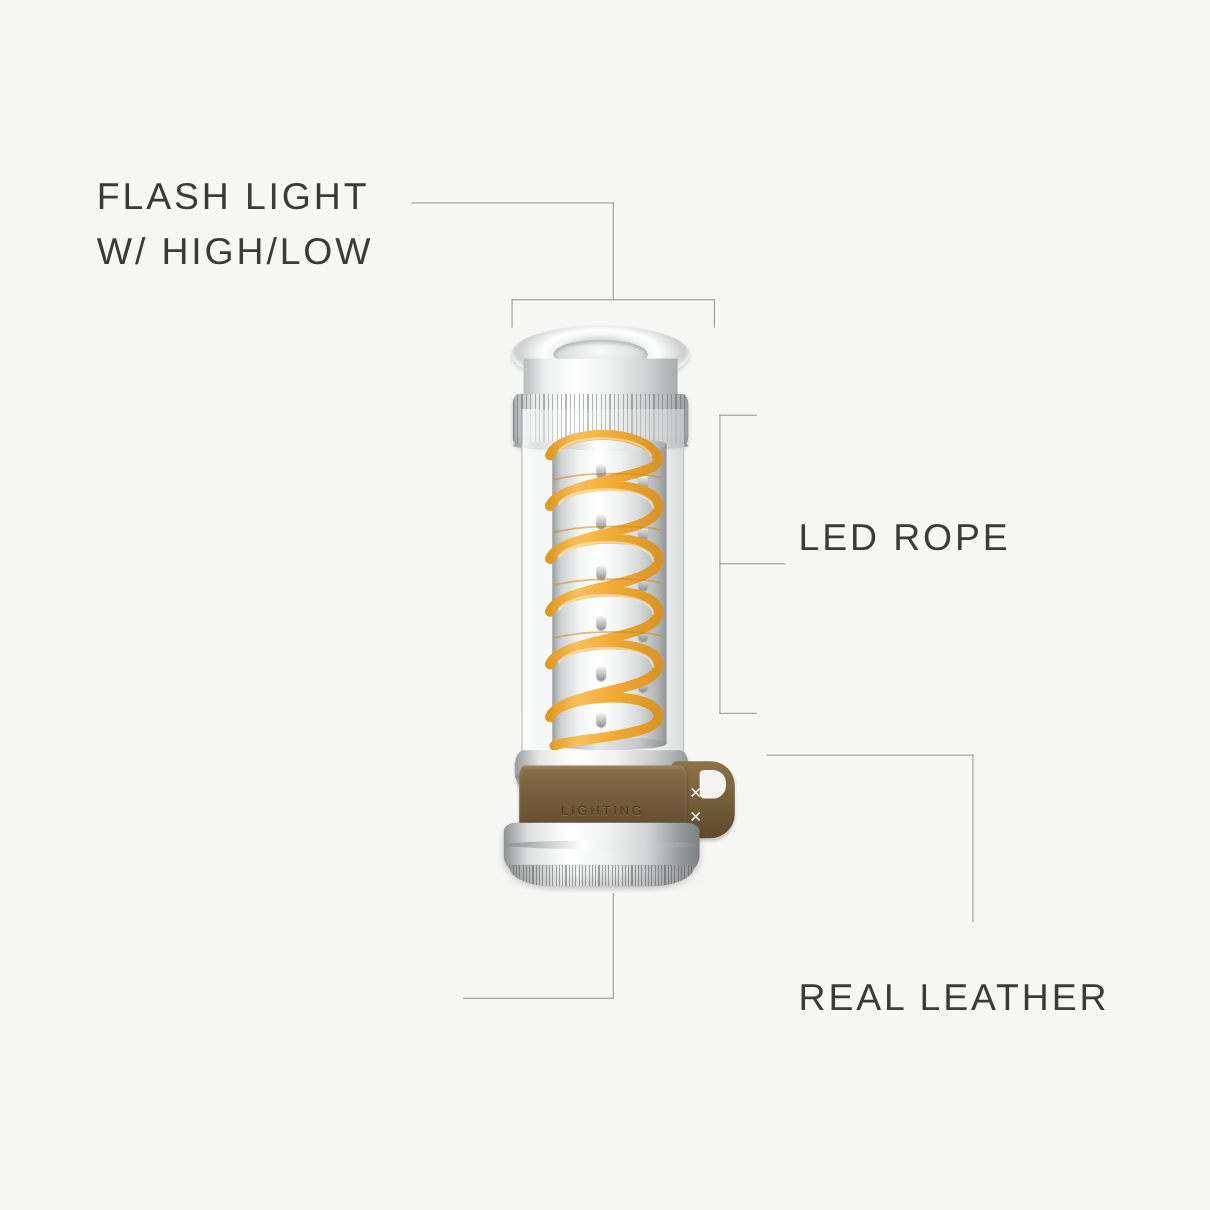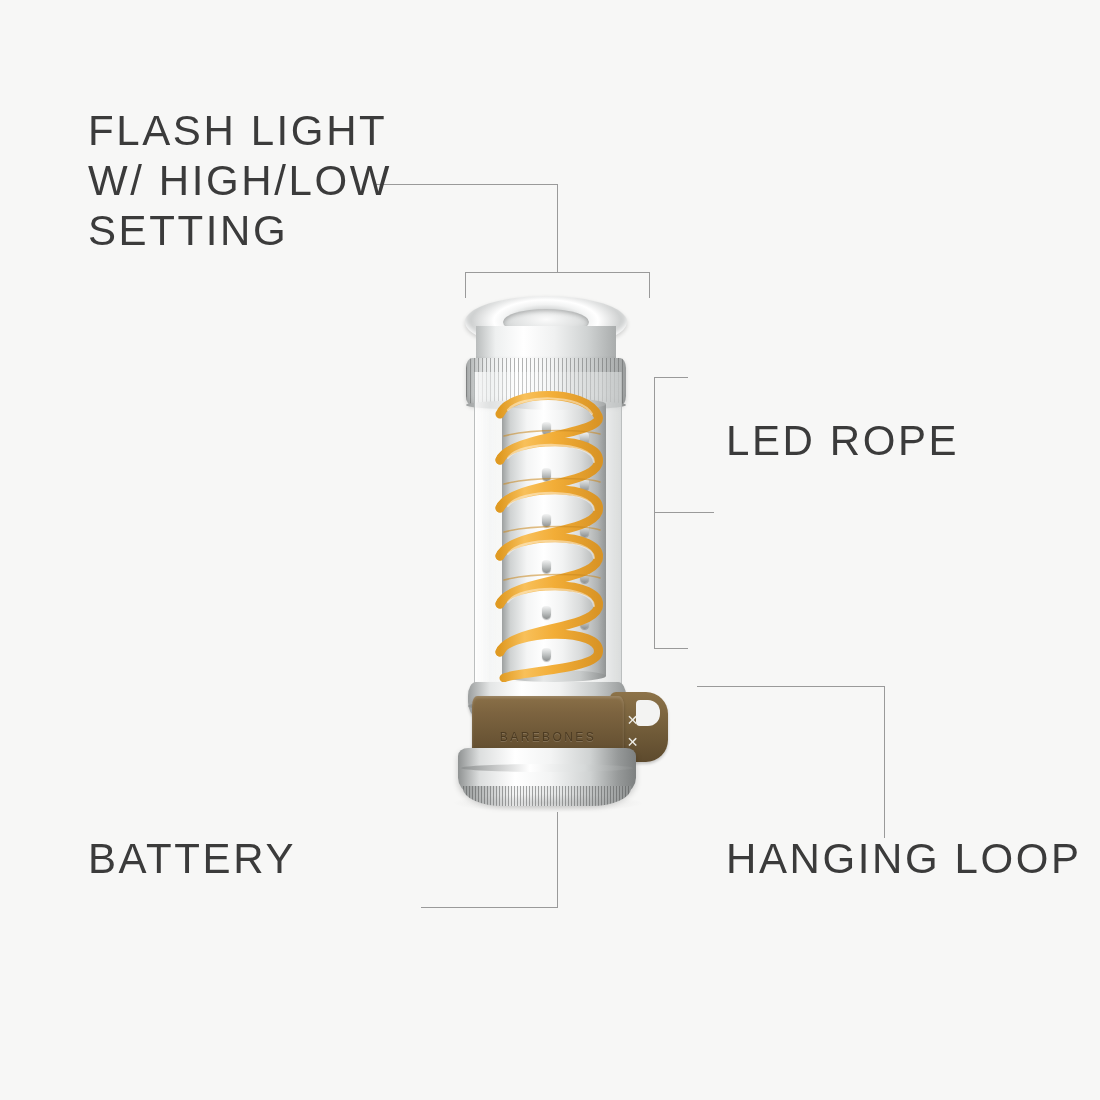--- a/index.html
+++ b/index.html
@@ -13,26 +13,27 @@
     height: 1100px;
     background: #f7f7f6;
     overflow: hidden;
     font-family: "Liberation Sans", sans-serif;
   }
 
   
   .callout-text {
     position: absolute;
     color: #3b3b3b;
-    font-size: 42px;
+    font-size: 34px;
     line-height: 50px;
     letter-spacing: 2.6px;
     font-weight: 400;
     text-transform: uppercase;
     white-space: nowrap;
+    margin-top: 48px;
   }
   .callout-text .line { display: block; }
 
   #label-flashlight { left: 88px;  top: 106px; }
   #label-ledrope    { left: 726px; top: 416px; }
   #label-battery    { left: 88px;  top: 834px; }
   #label-leather    { left: 726px; top: 834px; }
 
   
   .leader { position: absolute; background: #9a9a9a; }
@@ -276,33 +277,31 @@
 
   <div class="leader h" id="ll-h"></div>
   <div class="leader v" id="ll-v"></div>
 
   <div class="leader v" id="bt-v"></div>
   <div class="leader h" id="bt-h"></div>
 
   <div class="callout-text" id="label-flashlight">
     <span class="line">FLASH LIGHT</span>
     <span class="line">W/ HIGH/LOW</span>
-    <span class="line">SETTING</span>
   </div>
 
   <div class="callout-text" id="label-ledrope">
     <span class="line">LED ROPE</span>
   </div>
 
   <div class="callout-text" id="label-battery">
-    <span class="line">BATTERY</span>
   </div>
 
   <div class="callout-text" id="label-leather">
-    <span class="line">HANGING LOOP</span>
+    <span class="line">REAL LEATHER</span>
   </div>
 
   <div id="lantern">
 
     <div class="lens-bezel">
       <div class="lens-inner"></div>
     </div>
     <div class="neck"></div>
     <div class="collar"></div>
     <div class="collar-lip"></div>
@@ -355,21 +354,21 @@
         <path d="M30,208 C60,200 116,202 126,206"></path>
       </g>
     </svg>
 
     <div class="base-collar"></div>
     <div class="base-collar-ring"></div>
 
     <div class="leather-loop"></div>
     <div class="leather-loop-hole"></div>
     <div class="leather">
-      <div class="leather-word">BAREBONES</div>
+      <div class="leather-word">LIGHTING</div>
     </div>
     <div class="stitch" id="stitch1">✕</div>
     <div class="stitch" id="stitch2">✕</div>
 
     <div class="base"></div>
     <div class="base-line"></div>
     <div class="base-knurl"></div>
     <div class="shadow-ell"></div>
   </div>
 

